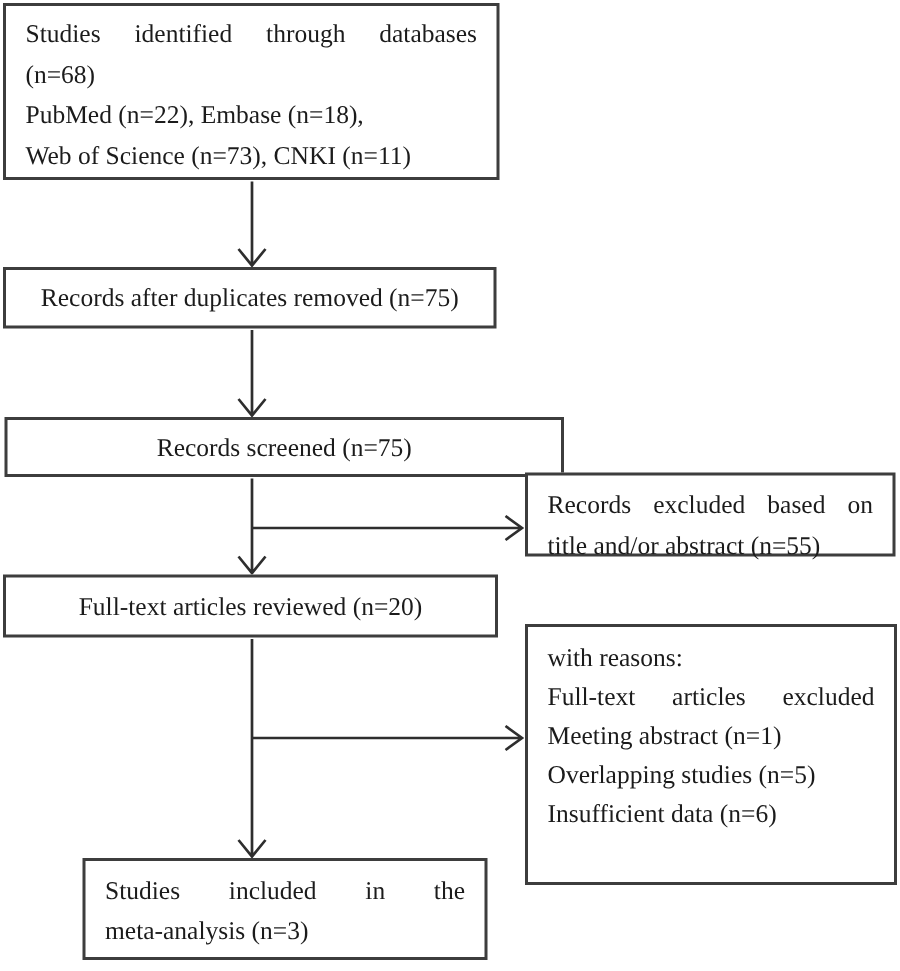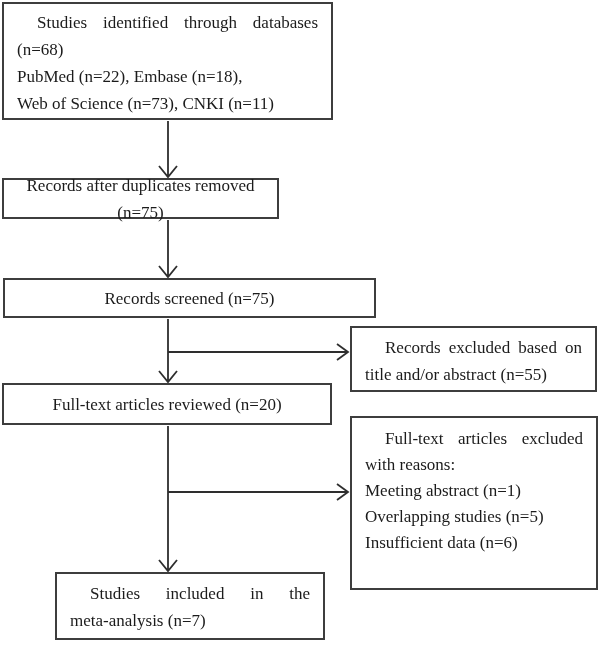--- a/index.html
+++ b/index.html
@@ -24,27 +24,27 @@
   .connectors path{stroke:currentColor;fill:none;stroke-width:1.8px;}
   .box{
     position:absolute;box-sizing:border-box;
     border:2px solid var(--border);
     background:var(--bg);
     font-size:17px;line-height:27px;
   }
   .box.center{display:flex;align-items:center;justify-content:center;text-align:center;}
   .pad{padding:5px 13px;}
   .tline{white-space:nowrap;overflow:visible;}
-  .justify{text-align:justify;text-align-last:justify;white-space:normal;margin-left:20px;}
+  .justify{text-align:justify;text-align-last:justify;white-space:normal;}
   
   #box-identified{left:2px;top:2px;width:331px;height:118px;}
-  #box-duplicates{left:2px;top:178px;width:277px;height:41px;text-align:center;}
+  #box-duplicates{left:2px;top:178px;width:329px;height:41px;text-align:center;}
   #box-screened{left:3px;top:278px;width:373px;height:40px;}
   #box-fulltext{left:2px;top:383px;width:330px;height:42px;}
-  #box-excluded-screen{left:350px;top:326px;width:247px;height:66px;padding-top:6px;}
+  #box-excluded-screen{left:350px;top:315px;width:247px;height:56px;padding-top:6px;}
   #box-excluded-full{left:350px;top:416px;width:248px;height:174px;padding-top:8px;line-height:26px;}
   #box-included{left:55px;top:572px;width:270px;height:68px;padding-top:6px;}
 </style>
 </head>
 <body>
 
 <div class="canvas">
 
   <svg class="connectors" viewBox="0 0 600 647" xmlns="http://www.w3.org/2000/svg" aria-hidden="true">
 
@@ -79,25 +79,25 @@
   <div class="box pad" id="box-excluded-screen">
     <div class="tline justify">Records excluded based on</div>
     <div class="tline">title and/or abstract (n=55)</div>
   </div>
 
   <div class="box center" id="box-fulltext">
     <span>Full-text articles reviewed (n=20)</span>
   </div>
 
   <div class="box pad" id="box-excluded-full">
+    <div class="tline">with reasons:</div>
     <div class="tline justify">Full-text articles excluded</div>
-    <div class="tline">with reasons:</div>
     <div class="tline">Meeting abstract (n=1)</div>
     <div class="tline">Overlapping studies (n=5)</div>
     <div class="tline">Insufficient data (n=6)</div>
   </div>
 
   <div class="box pad" id="box-included">
     <div class="tline justify">Studies included in the</div>
-    <div class="tline">meta-analysis (n=7)</div>
+    <div class="tline">meta-analysis (n=3)</div>
   </div>
 
 </div>
 
 </body></html>

